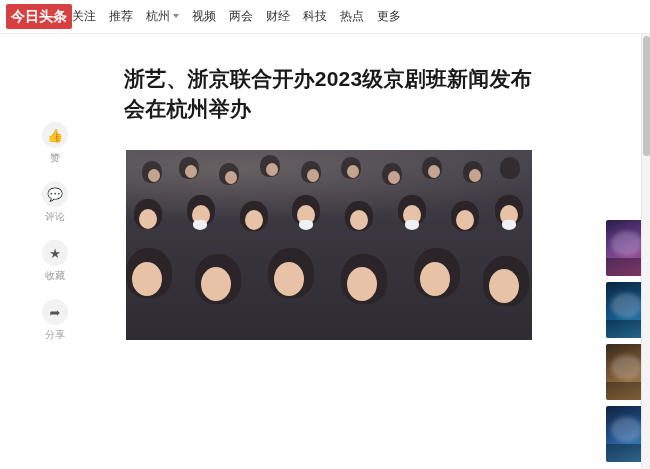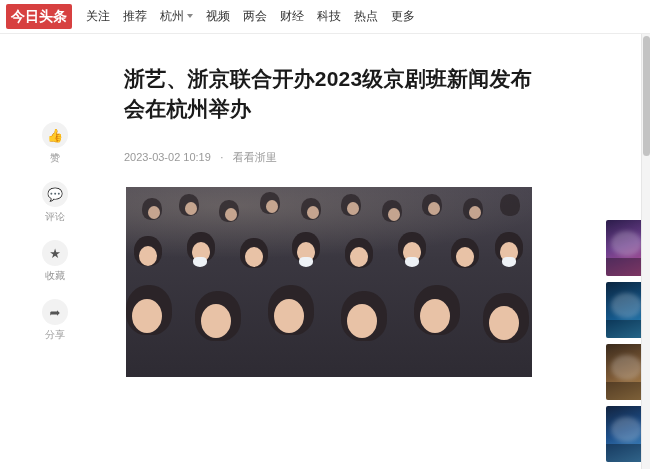--- a/index.html
+++ b/index.html
@@ -34,21 +34,20 @@
   .logo {
     background: #d74040;
     color: #ffffff;
     font-size: 14px;
     font-weight: bold;
     line-height: 1;
     padding: 5px 5px 6px 5px;
     border-radius: 2px;
     letter-spacing: 0px;
     white-space: nowrap;
-    margin-right: 14px;
   }
   .nav {
     display: flex;
     align-items: center;
     gap: 13px;
     font-size: 12px;
     color: #333;
     white-space: nowrap;
   }
   .nav .item {
@@ -285,25 +284,20 @@
         <div class="rail-label">收藏</div>
       </div>
       <div class="rail-item">
         <div class="rail-ico">➦</div>
         <div class="rail-label">分享</div>
       </div>
     </div>
 
     <div class="article">
       <h1 class="title">浙艺、浙京联合开办2023级京剧班新闻发布会在杭州举办</h1>
-      <div class="meta">
-        <span>2023-03-02 10:19</span>
-        <span class="sep">·</span>
-        <span class="source">看看浙里</span>
-      </div>
 
       <div class="photo">
         <div class="wall"></div>
         <div class="beam"></div>
         <div class="crowd">
 
           <div class="head" style="left:4%;  top:6%;  width:20px; height:22px; opacity:.75"></div>
           <div class="head" style="left:13%; top:4%;  width:20px; height:22px; opacity:.75"></div>
           <div class="head" style="left:23%; top:7%;  width:20px; height:22px; opacity:.75"></div>
           <div class="head" style="left:33%; top:3%;  width:20px; height:22px; opacity:.75"></div>

